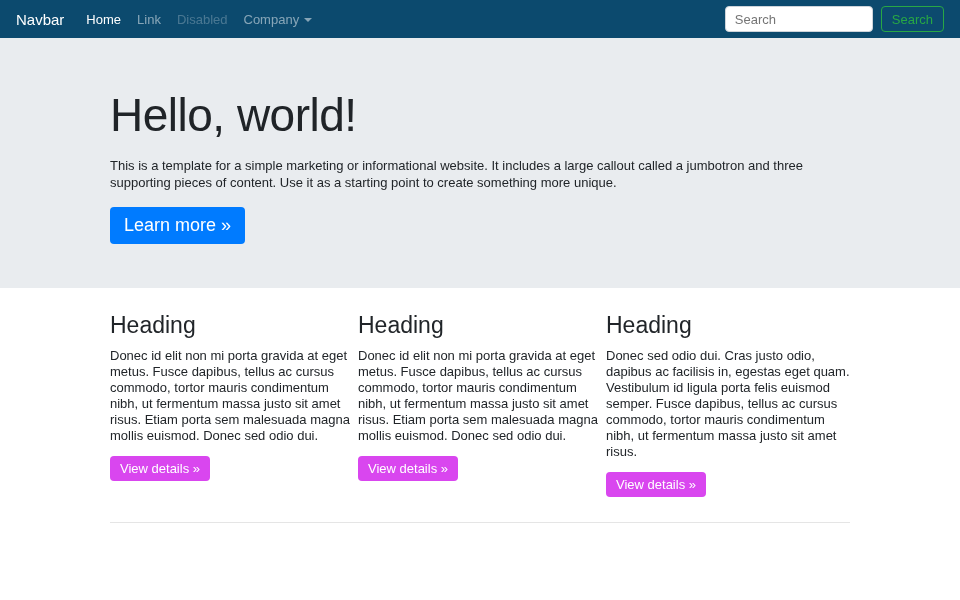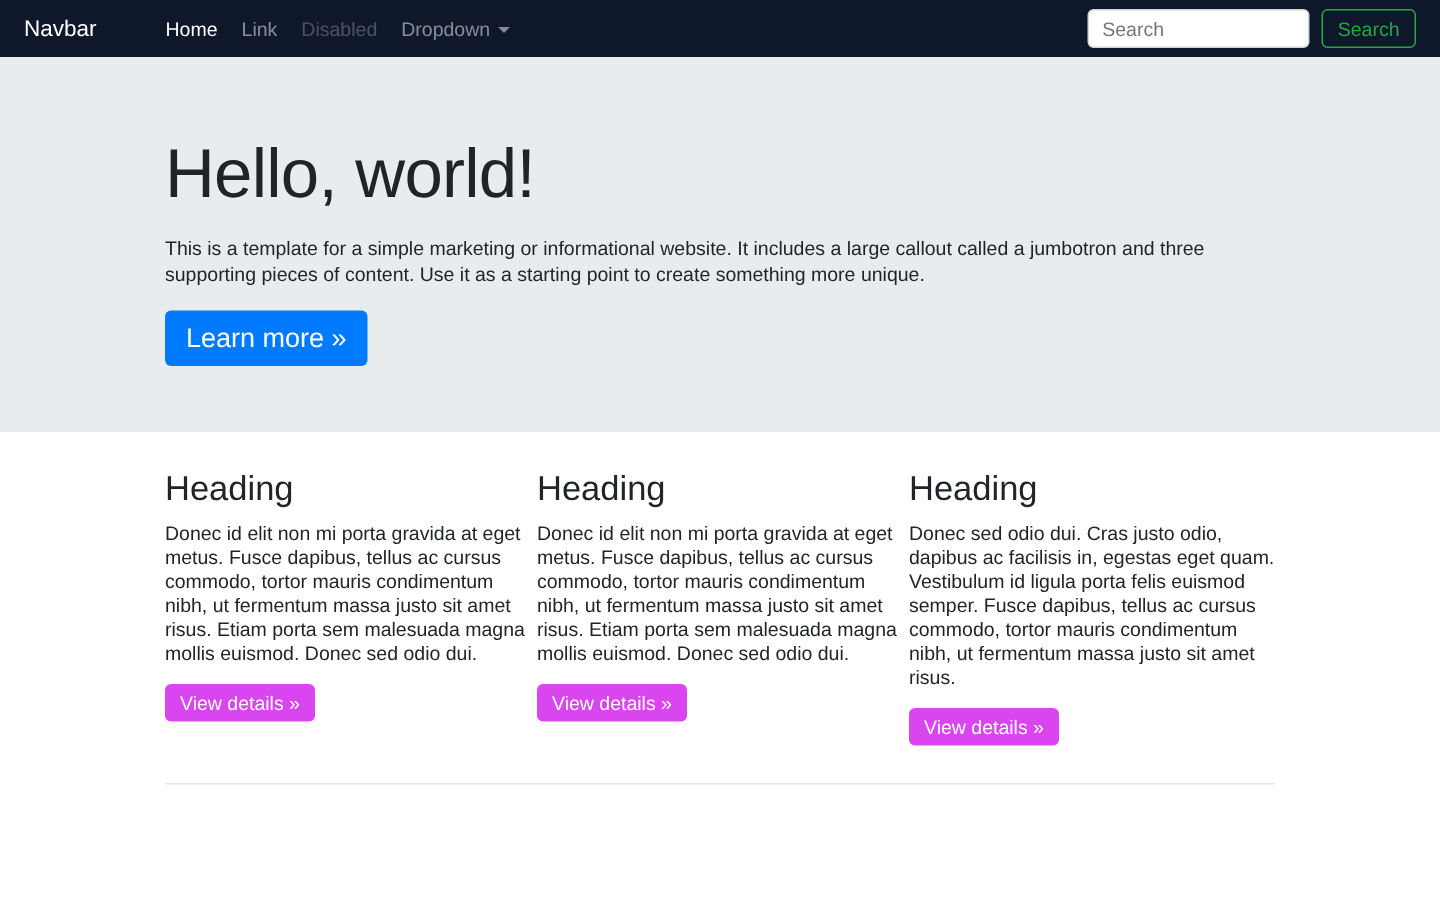--- a/index.html
+++ b/index.html
@@ -7,37 +7,36 @@
     width: 960px; height: 600px;
     font-family: "Liberation Sans", sans-serif;
     background: #ffffff;
     overflow: hidden;
     color: #212529;
   }
 
   
   .navbar {
     height: 38px;
-    background: #0f172a;
+    background: #0c4a6e;
     display: flex;
     align-items: center;
     padding: 0 16px;
   }
   .brand {
     color: #ffffff;
     font-size: 15px;
     margin-right: 14px;
     cursor: pointer;
     white-space: nowrap;
   }
   .nav {
     display: flex;
     align-items: center;
     flex: 1;
-    margin-left: 24px;
   }
   .nav-link {
     font-size: 13px;
     padding: 0 8px;
     cursor: pointer;
     white-space: nowrap;
   }
   .nav-link.active { color: #ffffff; }
   .nav-link.normal { color: rgba(255,255,255,0.5); }
   .nav-link.disabled { color: rgba(255,255,255,0.25); cursor: default; }
@@ -146,21 +145,21 @@
 </style>
 </head>
 <body>
 
 <nav class="navbar">
   <span class="brand">Navbar</span>
   <div class="nav">
     <span class="nav-link active">Home</span>
     <span class="nav-link normal">Link</span>
     <span class="nav-link disabled">Disabled</span>
-    <span class="nav-link normal"><span>Dropdown</span><span class="caret"></span></span>
+    <span class="nav-link normal"><span>Company</span><span class="caret"></span></span>
   </div>
   <div class="search-form">
     <input class="search-input" type="text" placeholder="Search" style="">
     <button class="search-btn">Search</button>
   </div>
 </nav>
 
 <section class="jumbotron">
   <div class="container">
     <h1 class="jumbo-title">Hello, world!</h1>

